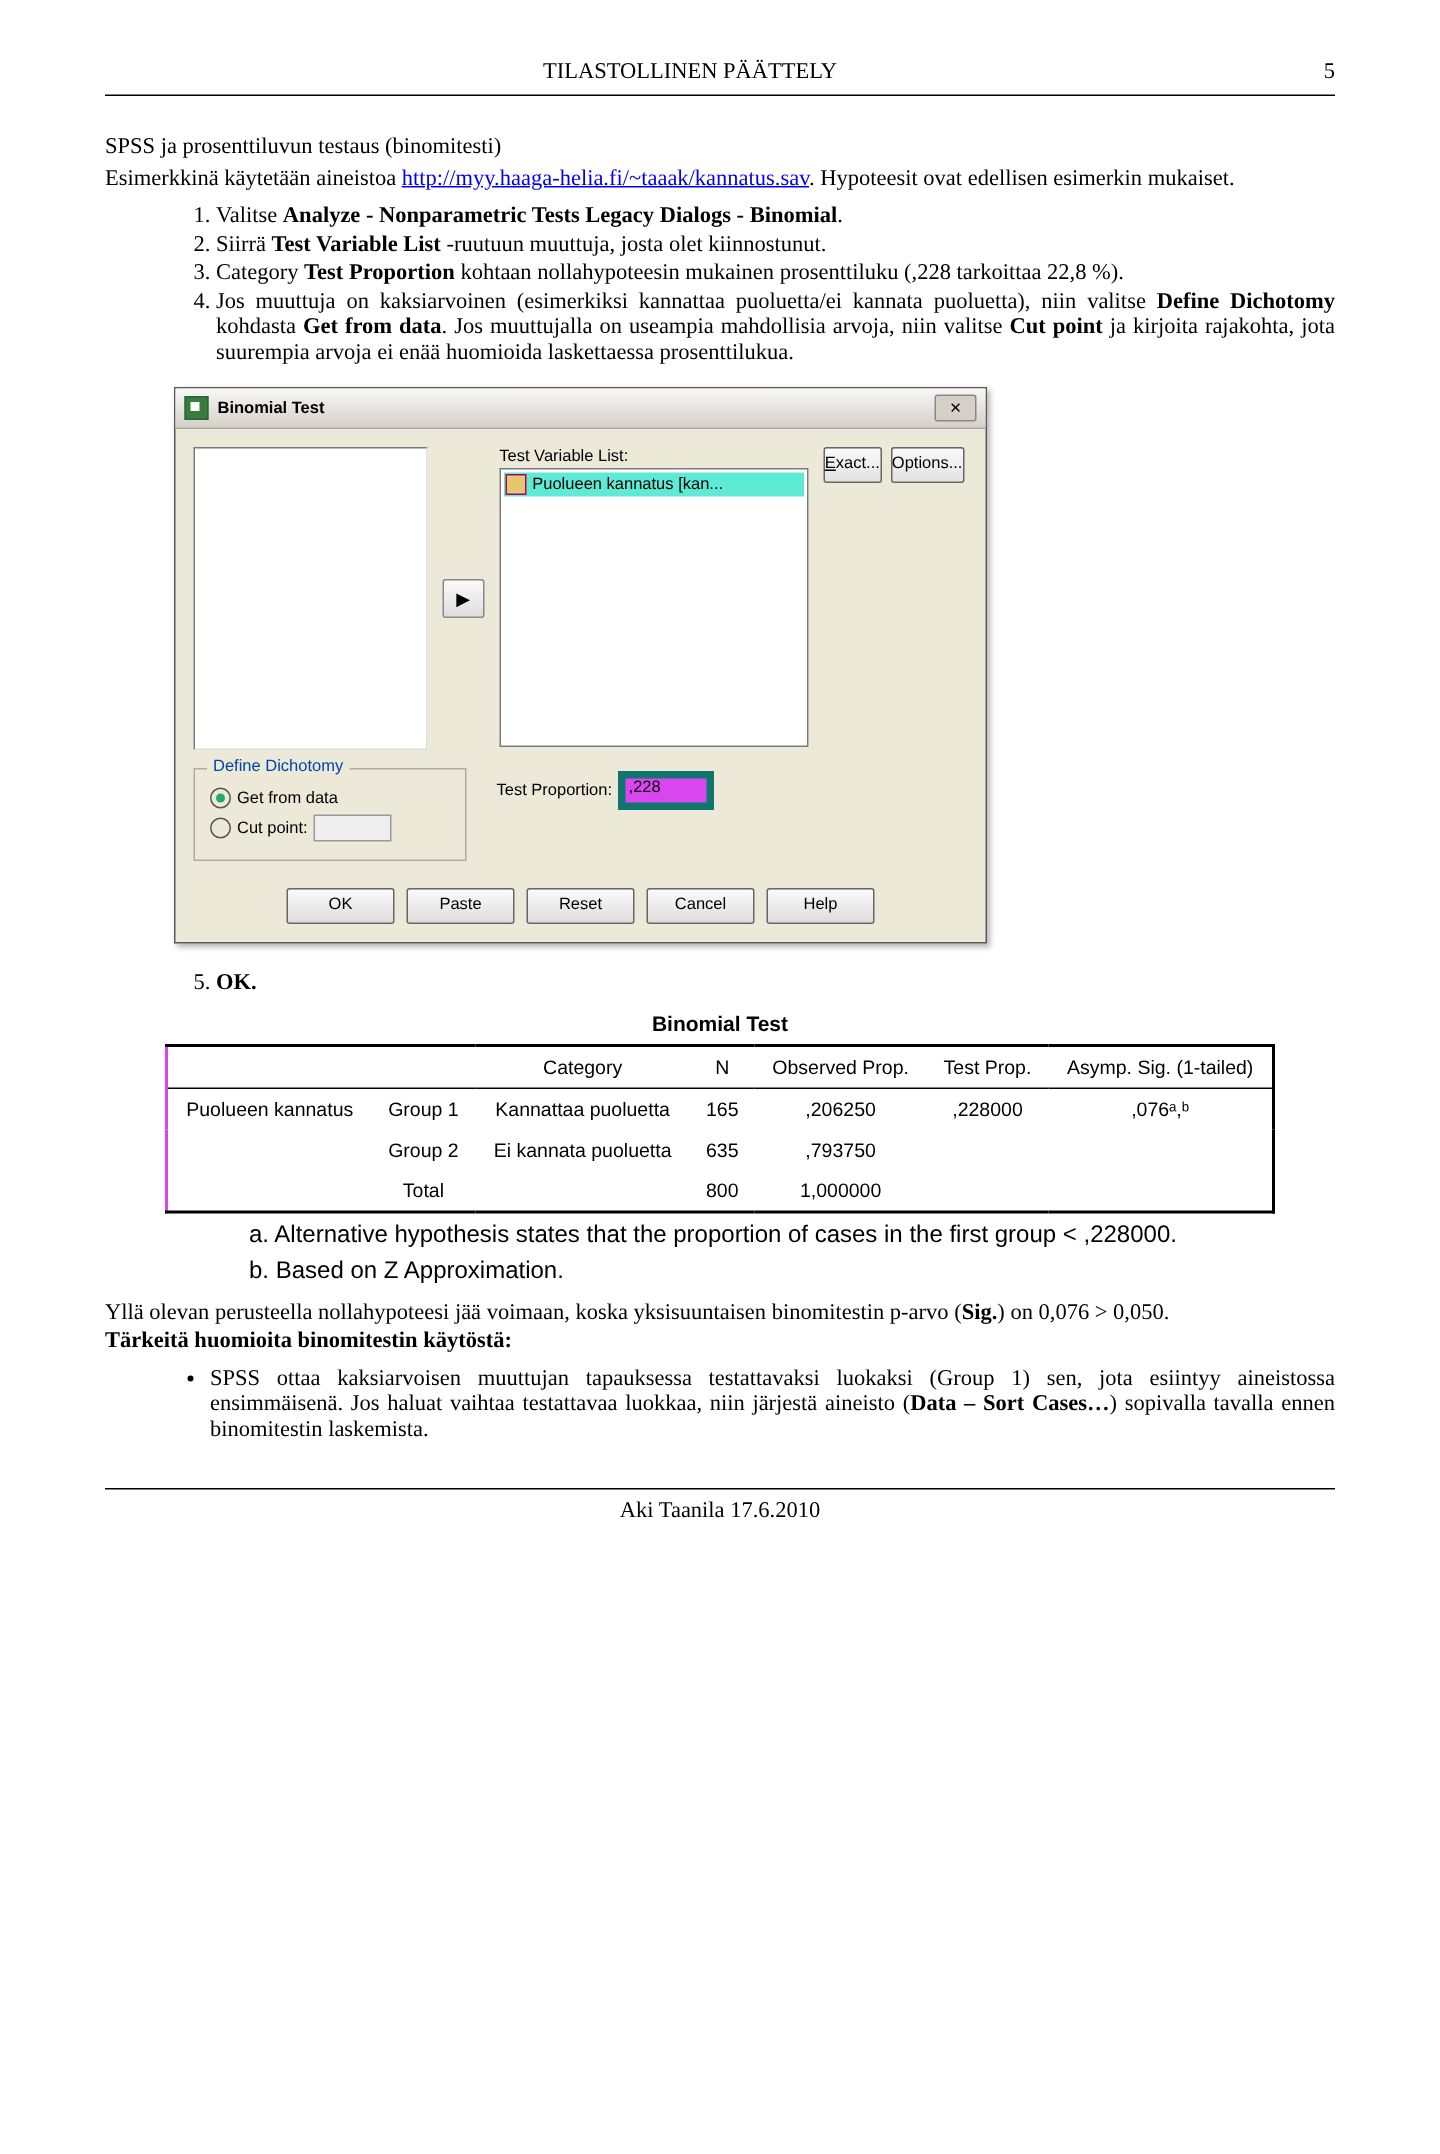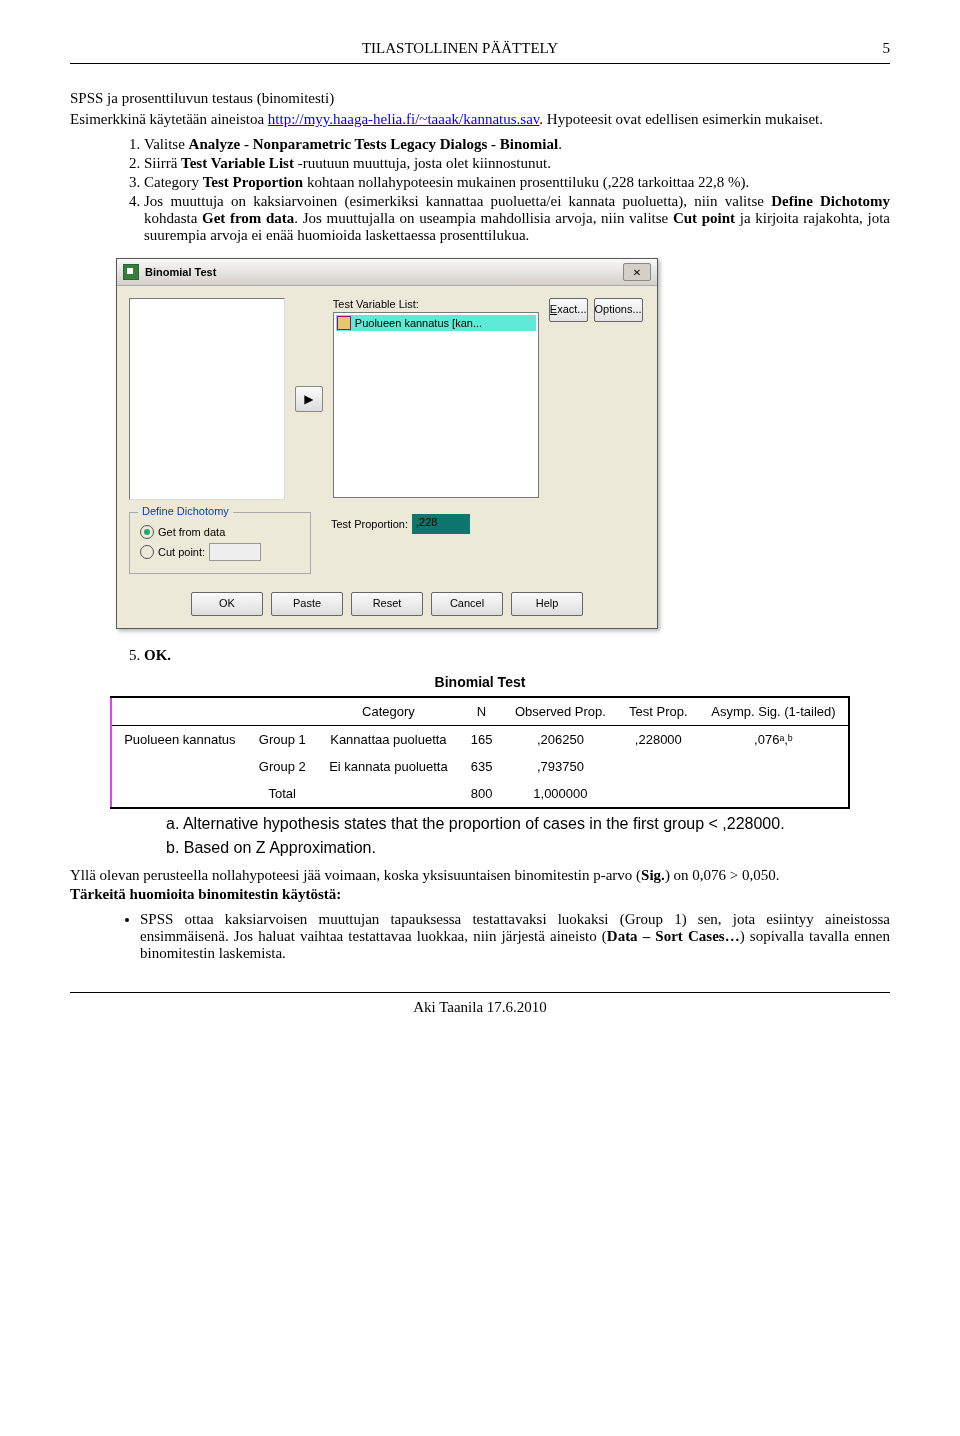--- a/index.html
+++ b/index.html
@@ -146,21 +146,21 @@
     background:#ece9d8;
     color:#0046aa;
     padding:0 4px;
     font-size:11px;
   }
   .radio-row { display:flex; align-items:center; gap:4px; margin:4px 0; }
   .radio { width:12px;height:12px;border:1px solid #555;border-radius:50%; display:inline-flex;align-items:center;justify-content:center;}
   .radio.on::after{content:"";width:6px;height:6px;background:#2a6;border-radius:50%;}
   .cutin { width:50px; height:16px; background:#eee;border:1px solid #999; }
   .testprop-row { display:flex; align-items:center; gap:4px; margin-top:2px; }
-  .testprop-in { width:50px;height:16px;background:#0f766e;border:2px solid #0f766e; padding:0 2px; font-size:11px; }
+  .testprop-in { width:50px;height:16px;background:#d946ef;border:5px solid #0f766e; padding:0 2px; font-size:11px; }
   .btnrow {
     display:flex; justify-content:center; gap:8px;
     padding:8px 0 12px 0;
     border-top:0;
   }
   .dbtn {
     width:70px;height:22px;
     background:linear-gradient(#fafafa,#ddd);
     border:1px solid #666;
     border-radius:2px;

